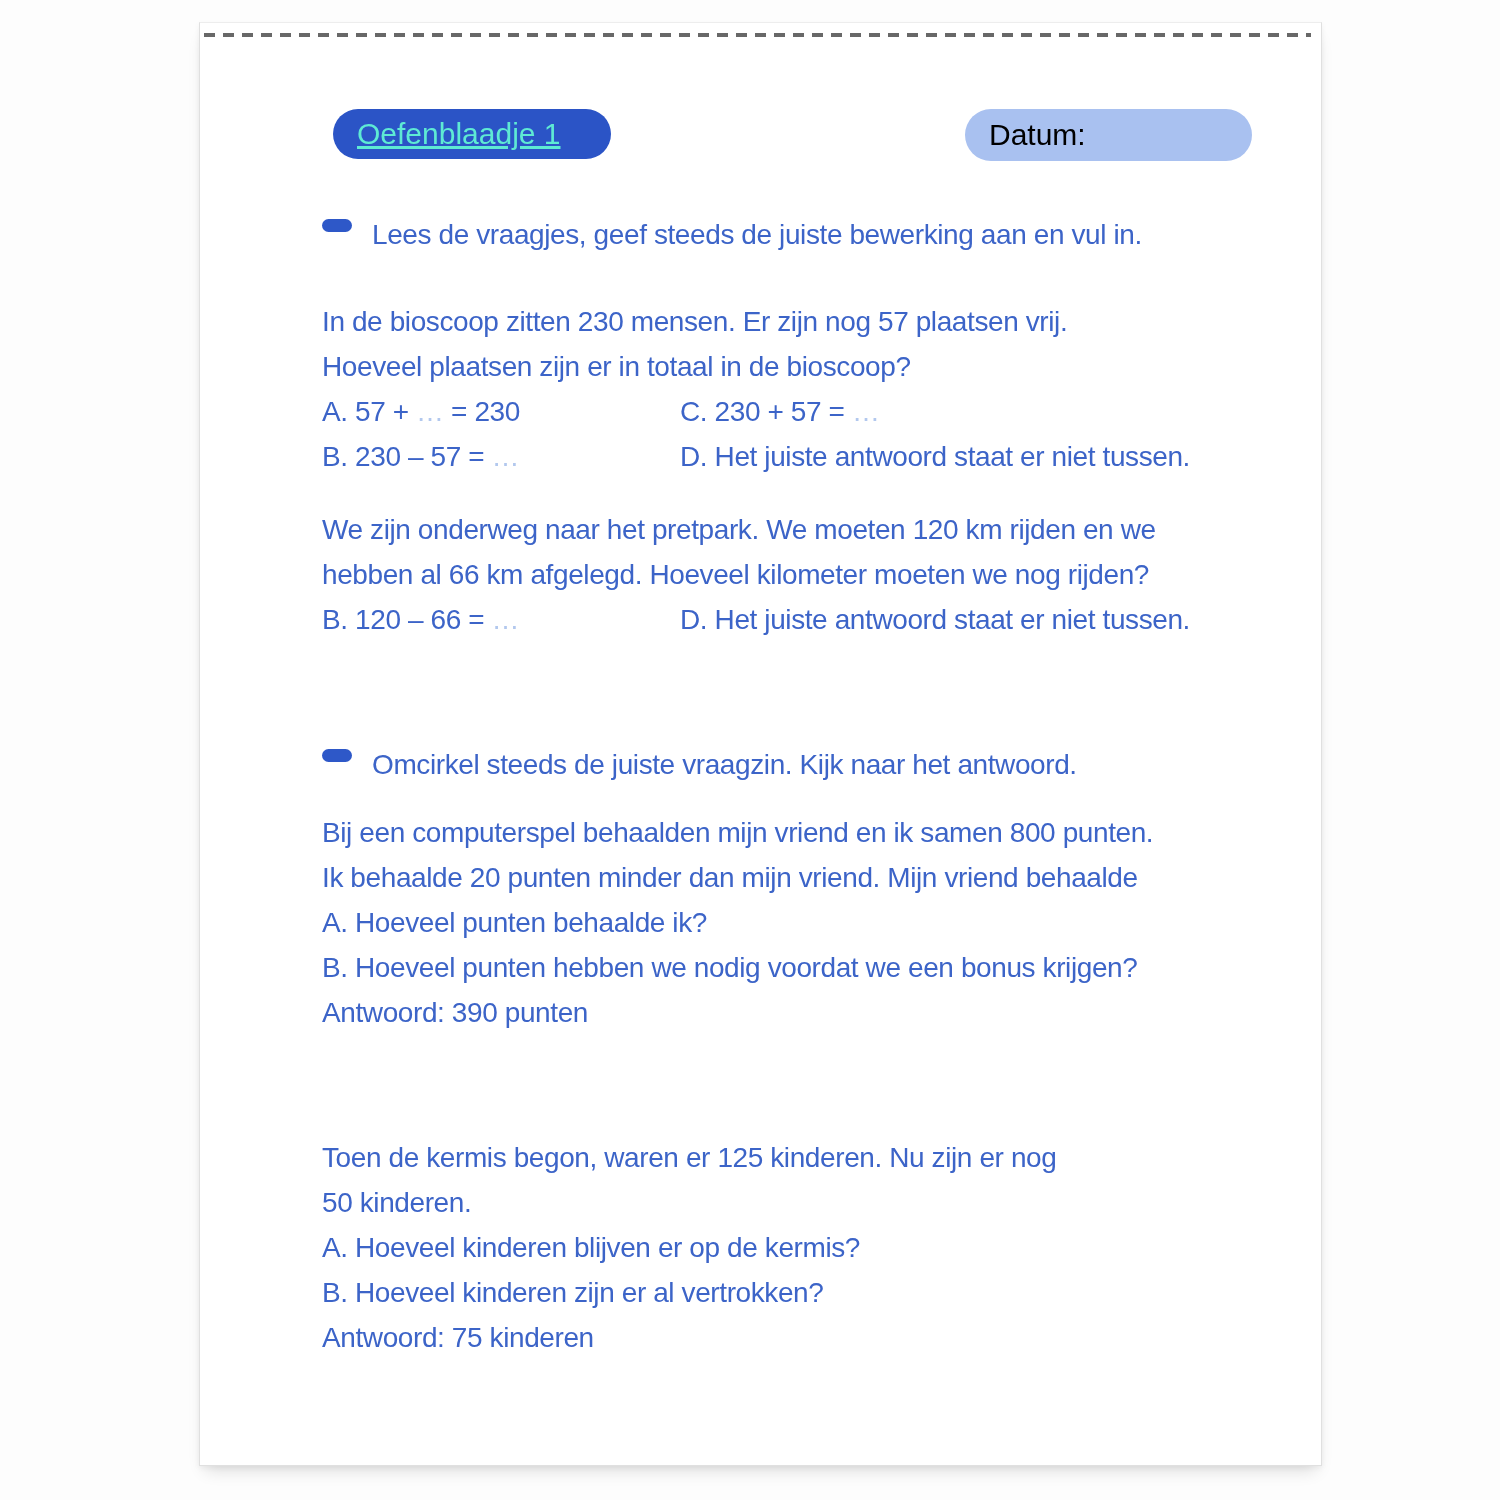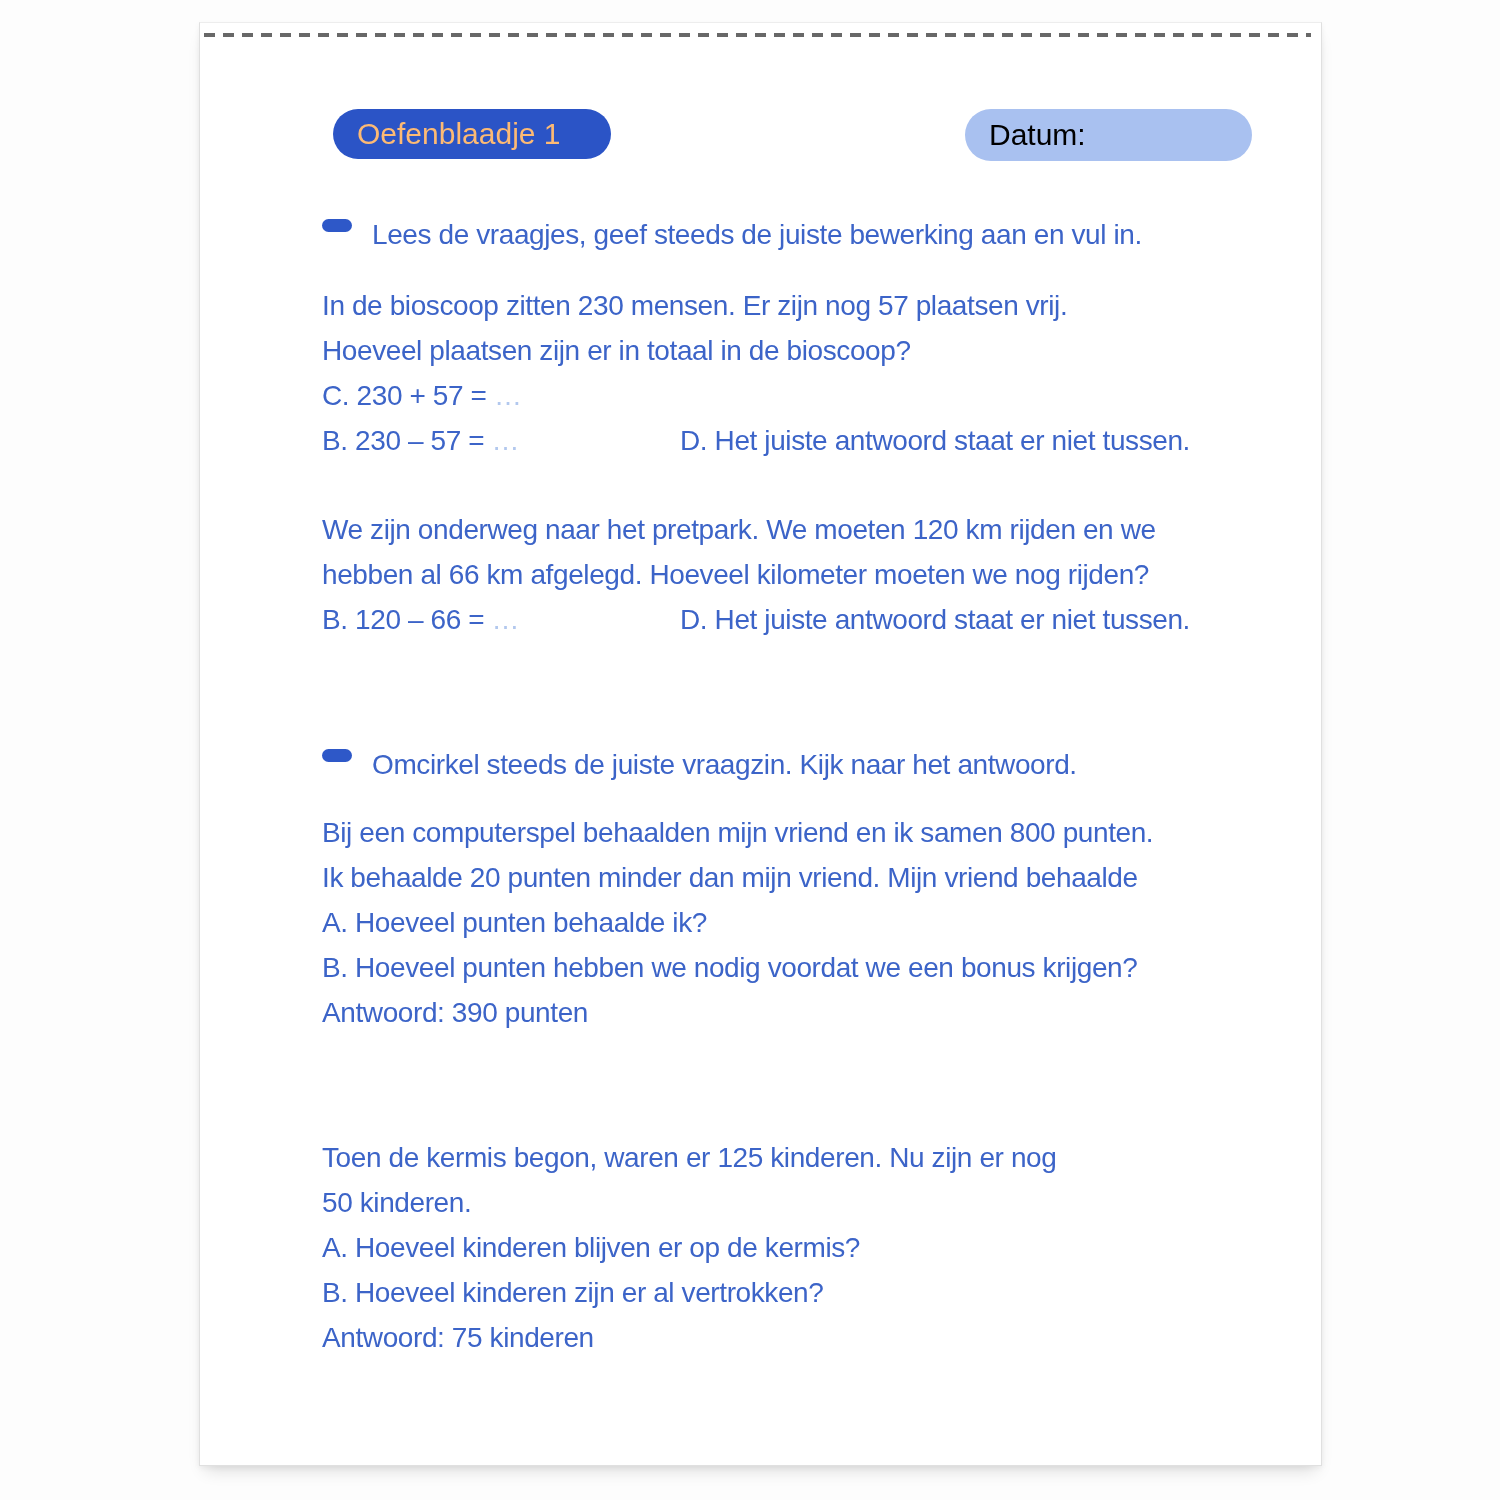--- a/index.html
+++ b/index.html
@@ -16,23 +16,24 @@
     box-shadow:0 10px 16px -6px rgba(0,0,0,.14), 0 2px 6px rgba(0,0,0,.05);
     box-sizing:border-box;
   }
   .perf{
     position:absolute;left:4px;right:10px;top:10px;height:4px;
     background:repeating-linear-gradient(90deg,#4d4d4d 0 11px,transparent 11px 19px);
     opacity:.85;
   }
   .tab{
     position:absolute;left:133px;top:86px;width:278px;height:50px;
-    border-radius:26px;background:#2b54c6;color:#fdba74;
+    border-radius:26px;background:#2b54c6;color:#5eead4;
     font-size:30px;line-height:50px;padding-left:24px;box-sizing:border-box;
     white-space:nowrap;
+    text-decoration:underline;
   }
   .datebox{
     position:absolute;left:765px;top:86px;width:287px;height:52px;
     border-radius:27px;background:#a9c1f0;color:#000000;
     font-size:30px;line-height:52px;padding-left:24px;box-sizing:border-box;
     white-space:nowrap;
   }
   .content{
     position:absolute;left:122px;top:0;width:980px;
     color:#3c64c8;font-size:28px;letter-spacing:-0.4px;
@@ -62,24 +63,25 @@
     <span>Datum:</span>
   </div>
 
   <div class="content">
 
     <div class="block instr" style="top:196px">
       <span class="dashicon"></span>
       <span>Lees de vraagjes, geef steeds de juiste bewerking aan en vul in.</span>
     </div>
 
-    <div class="block" style="top:260px">
+    <div class="block" style="top:276px">
       <div class="line">In de bioscoop zitten 230 mensen. Er zijn nog 57 plaatsen vrij.</div>
       <div class="line">Hoeveel plaatsen zijn er in totaal in de bioscoop?</div>
       <div class="optrow">
+        <div class="line"><span>A. 57 + </span><span class="dots">…</span><span> = 230</span></div>
         <div class="line"><span>C. 230 + 57 = </span><span class="dots">…</span><span></span></div>
       </div>
       <div class="optrow">
         <div class="line"><span>B. 230 – 57 = </span><span class="dots">…</span><span></span></div>
         <div class="line"><span>D. Het juiste antwoord staat er niet tussen.</span><span class="dots"></span><span></span></div>
       </div>
     </div>
 
     <div class="block" style="top:484px">
       <div class="line">We zijn onderweg naar het pretpark. We moeten 120 km rijden en we</div>

